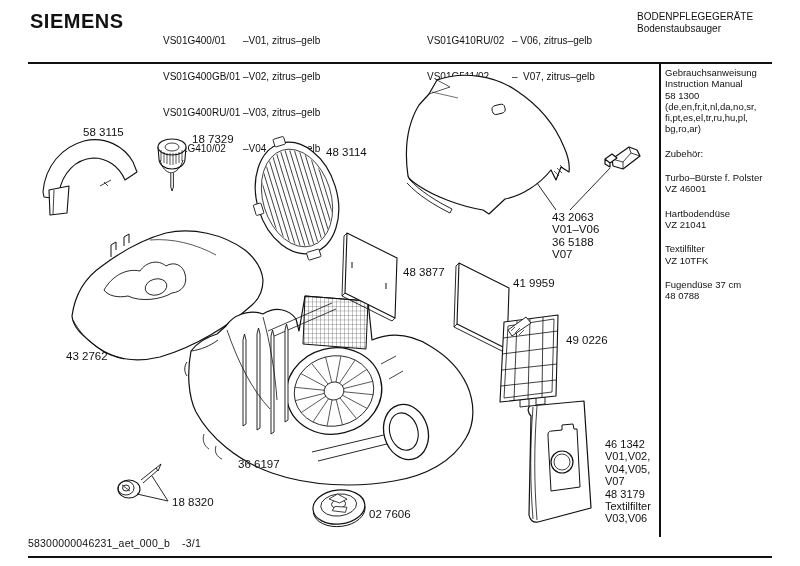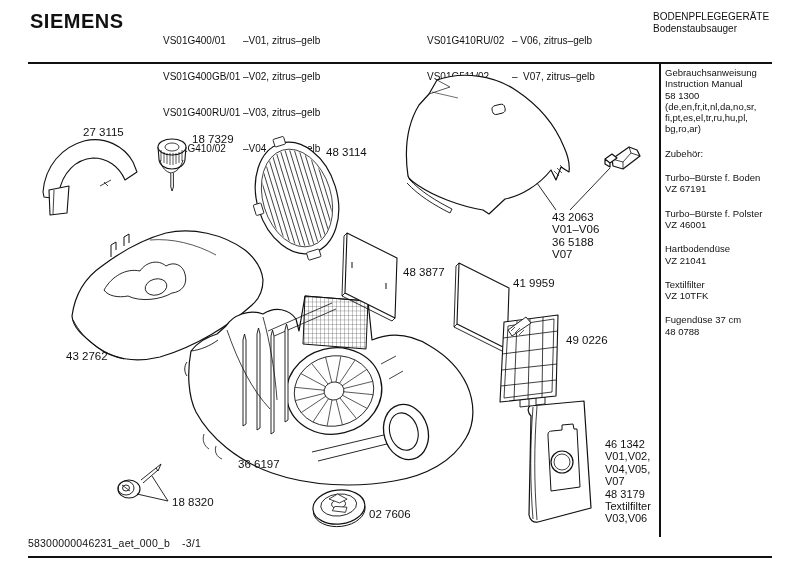--- a/index.html
+++ b/index.html
@@ -10,21 +10,21 @@
   .abs{position:absolute;}
   
   .brand{left:30px;top:10px;font-size:20px;font-weight:bold;letter-spacing:.5px;}
   .models{font-size:10px;line-height:12px;white-space:pre;}
   .models .row{display:flex;}
   .models .m{display:inline-block;}
   .col1{left:163px;top:11px;}
   .col1 .m{width:80px;}
   .col2{left:427px;top:11px;}
   .col2 .m{width:85px;}
-  .category{left:637px;top:11px;font-size:10px;line-height:12px;margin-left:16px;}
+  .category{left:637px;top:11px;font-size:10px;line-height:12px;}
   .rule-top{left:28px;top:62px;width:744px;height:2px;background:#111;}
   .rule-bottom{left:28px;top:556px;width:744px;height:1.5px;background:#111;}
   
   .sidebar-line{left:659px;top:64px;width:1.5px;height:473px;background:#111;}
   .sidebar{left:665px;top:67px;width:112px;font-size:9.5px;}
   .sidebar .sb-block{margin-bottom:13px;}
   .sidebar .ln{line-height:11.3px;white-space:pre;}
   
   .part-label{position:absolute;font-size:11.5px;color:#111;}
   .part-label .ln{line-height:12.4px;white-space:pre;}
@@ -64,24 +64,20 @@
     <div class="sb-block">
         <div class="ln">Gebrauchsanweisung</div>
         <div class="ln">Instruction Manual</div>
         <div class="ln">58 1300</div>
         <div class="ln">(de,en,fr,it,nl,da,no,sr,</div>
         <div class="ln">fi,pt,es,el,tr,ru,hu,pl,</div>
         <div class="ln">bg,ro,ar)</div>
       </div>
     <div class="sb-block">
         <div class="ln">Zubehör:</div>
-      </div>
-    <div class="sb-block">
-        <div class="ln">Turbo–Bürste f. Boden</div>
-        <div class="ln">VZ 67191</div>
       </div>
     <div class="sb-block">
         <div class="ln">Turbo–Bürste f. Polster</div>
         <div class="ln">VZ 46001</div>
       </div>
     <div class="sb-block">
         <div class="ln">Hartbodendüse</div>
         <div class="ln">VZ 21041</div>
       </div>
     <div class="sb-block">
@@ -218,21 +214,21 @@
     <g fill="#fff" stroke="#111" stroke-width="1.2" stroke-linejoin="round">
       <path d="M531,416 C528,413 527,408 530,406 L584,401 L591,508 L538,522 C533,523 530,520 529,515 Z"></path>
       <path d="M533,407 C530,445 530,482 533,519 M537,406 C534,445 534,483 537,520" fill="none" stroke-width="0.8"></path>
       <path d="M548,436 L548,434 C548,432 550,431 552,431 L562,430 L562,425 L573,424 L574,429 L577,429 L580,487 L551,491 Z" stroke-width="1"></path>
       <circle cx="562" cy="462" r="11" fill="none"></circle>
       <circle cx="562" cy="462" r="8" fill="none" stroke-width="0.8"></circle>
     </g>
   </svg>
 
   <div class="part-label" style="left:83px;top:126px">
-      <div class="ln">27 3115</div>
+      <div class="ln">58 3115</div>
     </div>
   <div class="part-label" style="left:192px;top:133px">
       <div class="ln">18 7329</div>
     </div>
   <div class="part-label" style="left:326px;top:146px">
       <div class="ln">48 3114</div>
     </div>
   <div class="part-label" style="left:552px;top:211px">
       <div class="ln">43 2063</div>
       <div class="ln">V01–V06</div>

